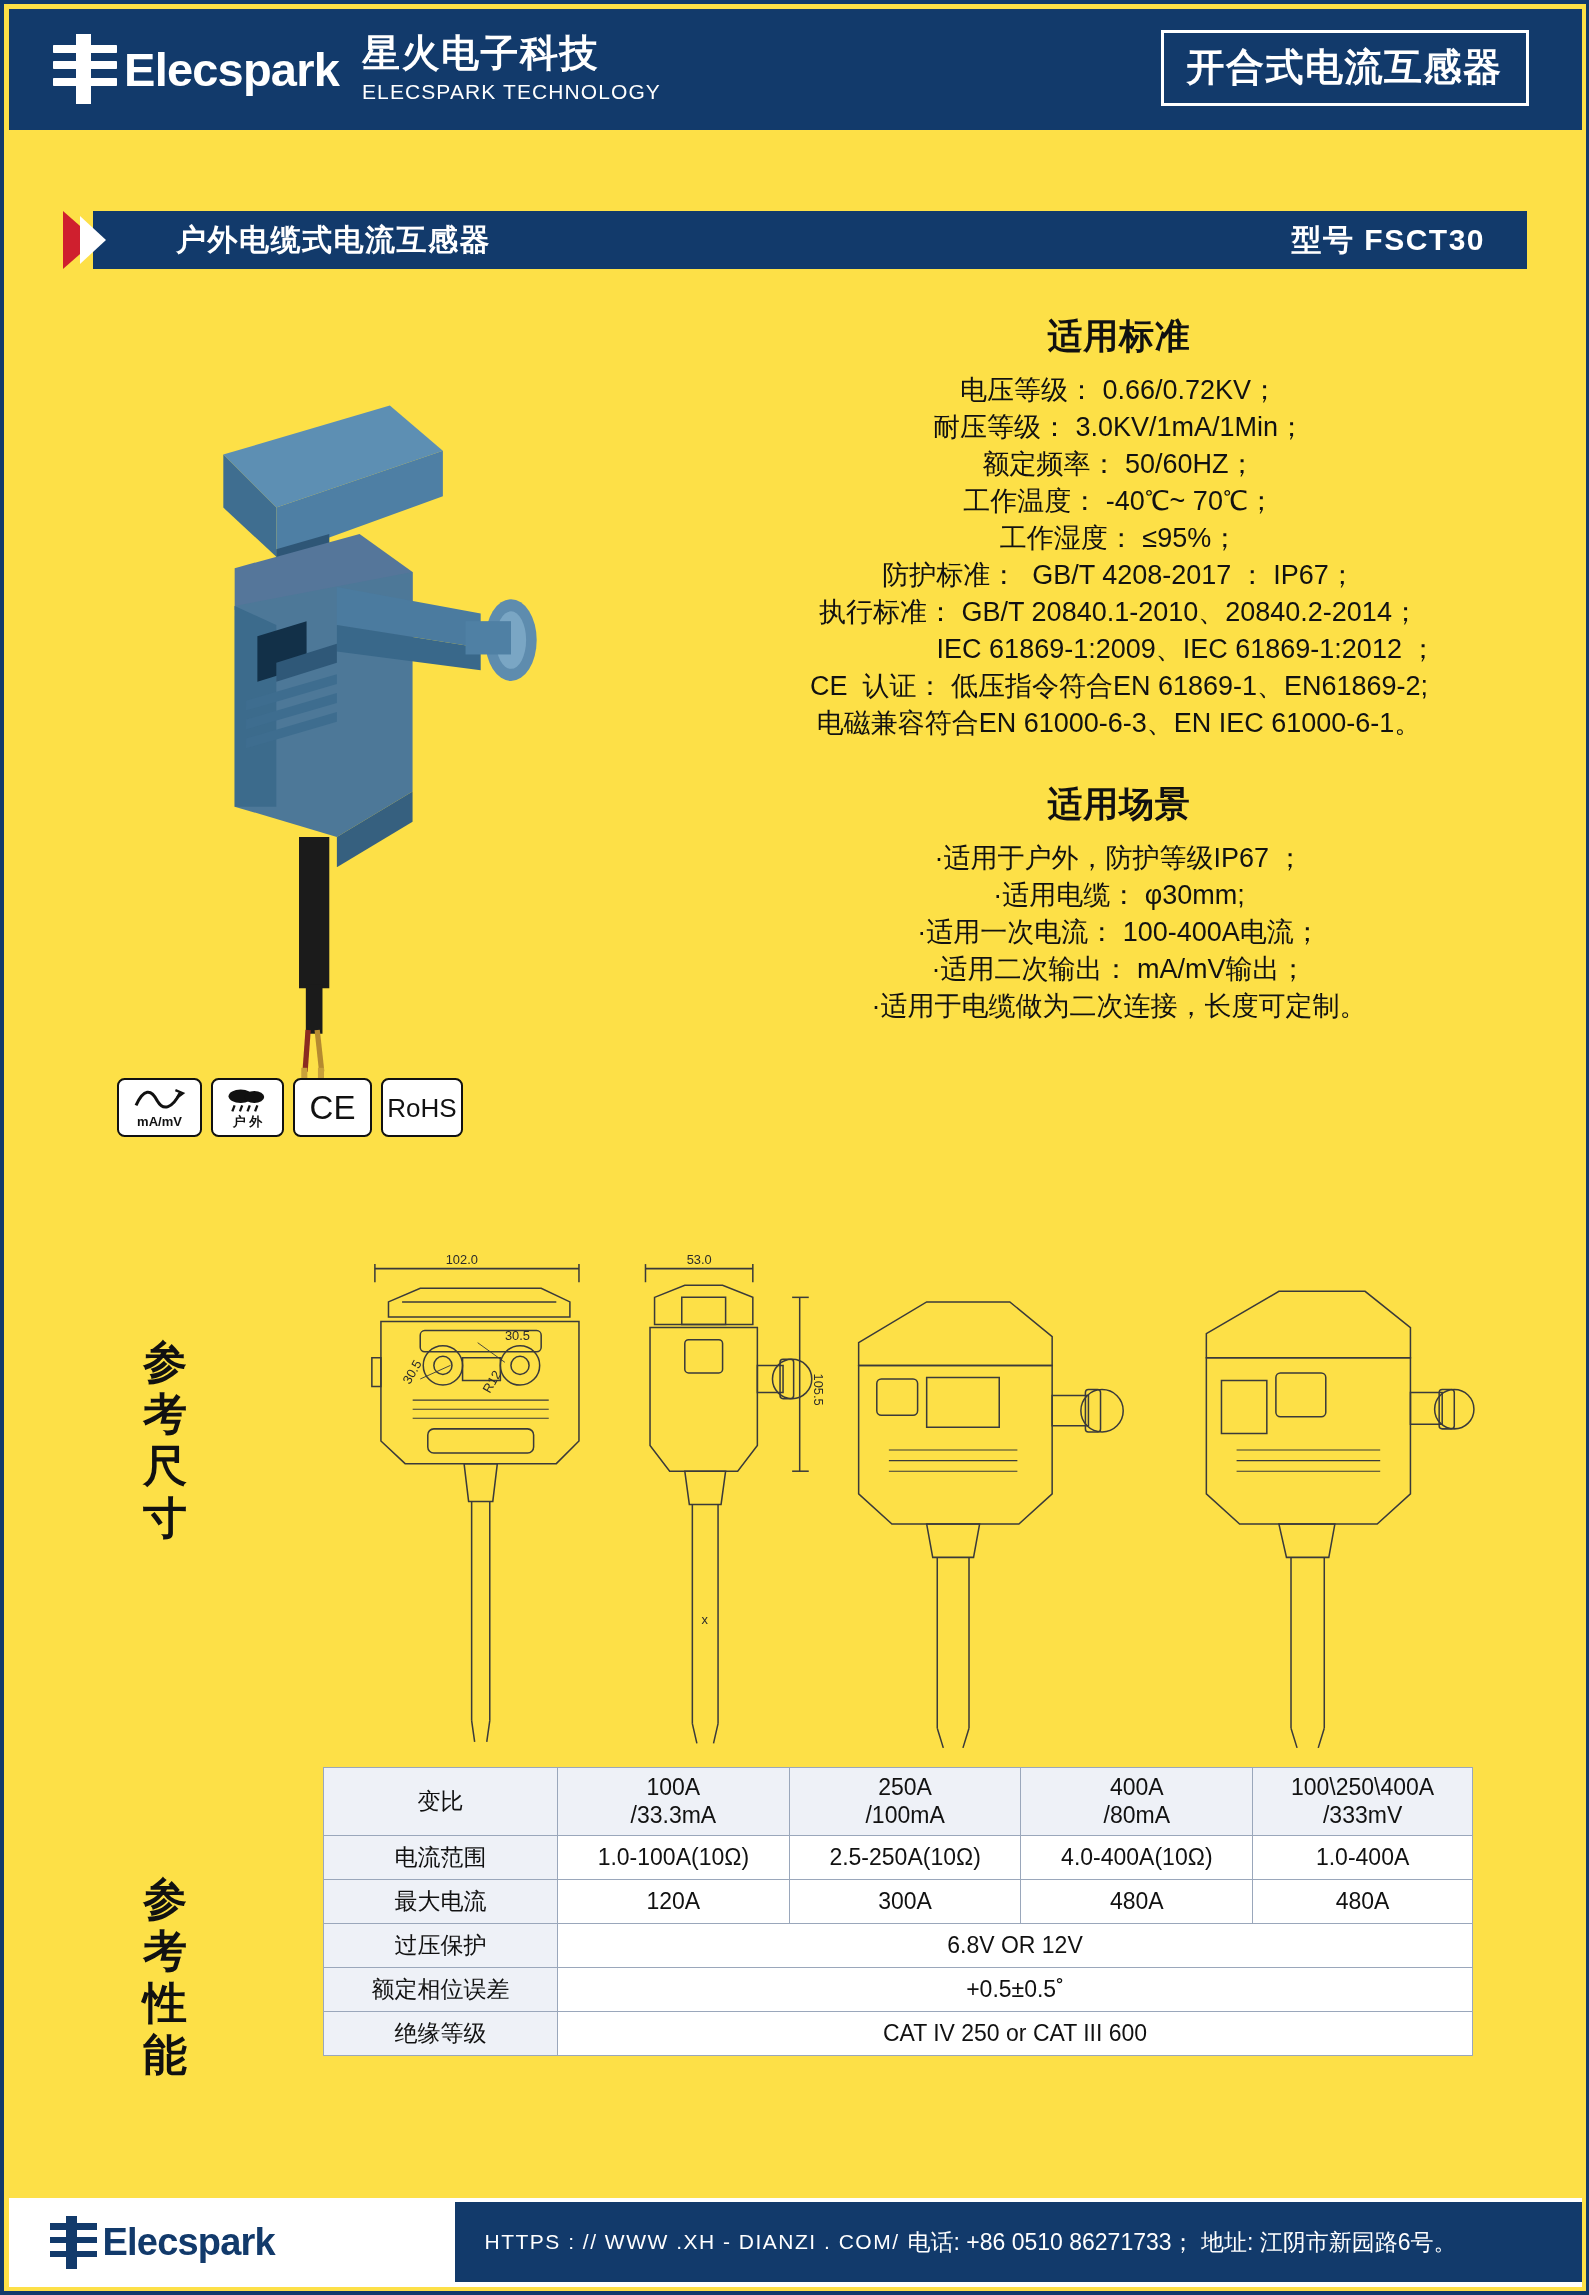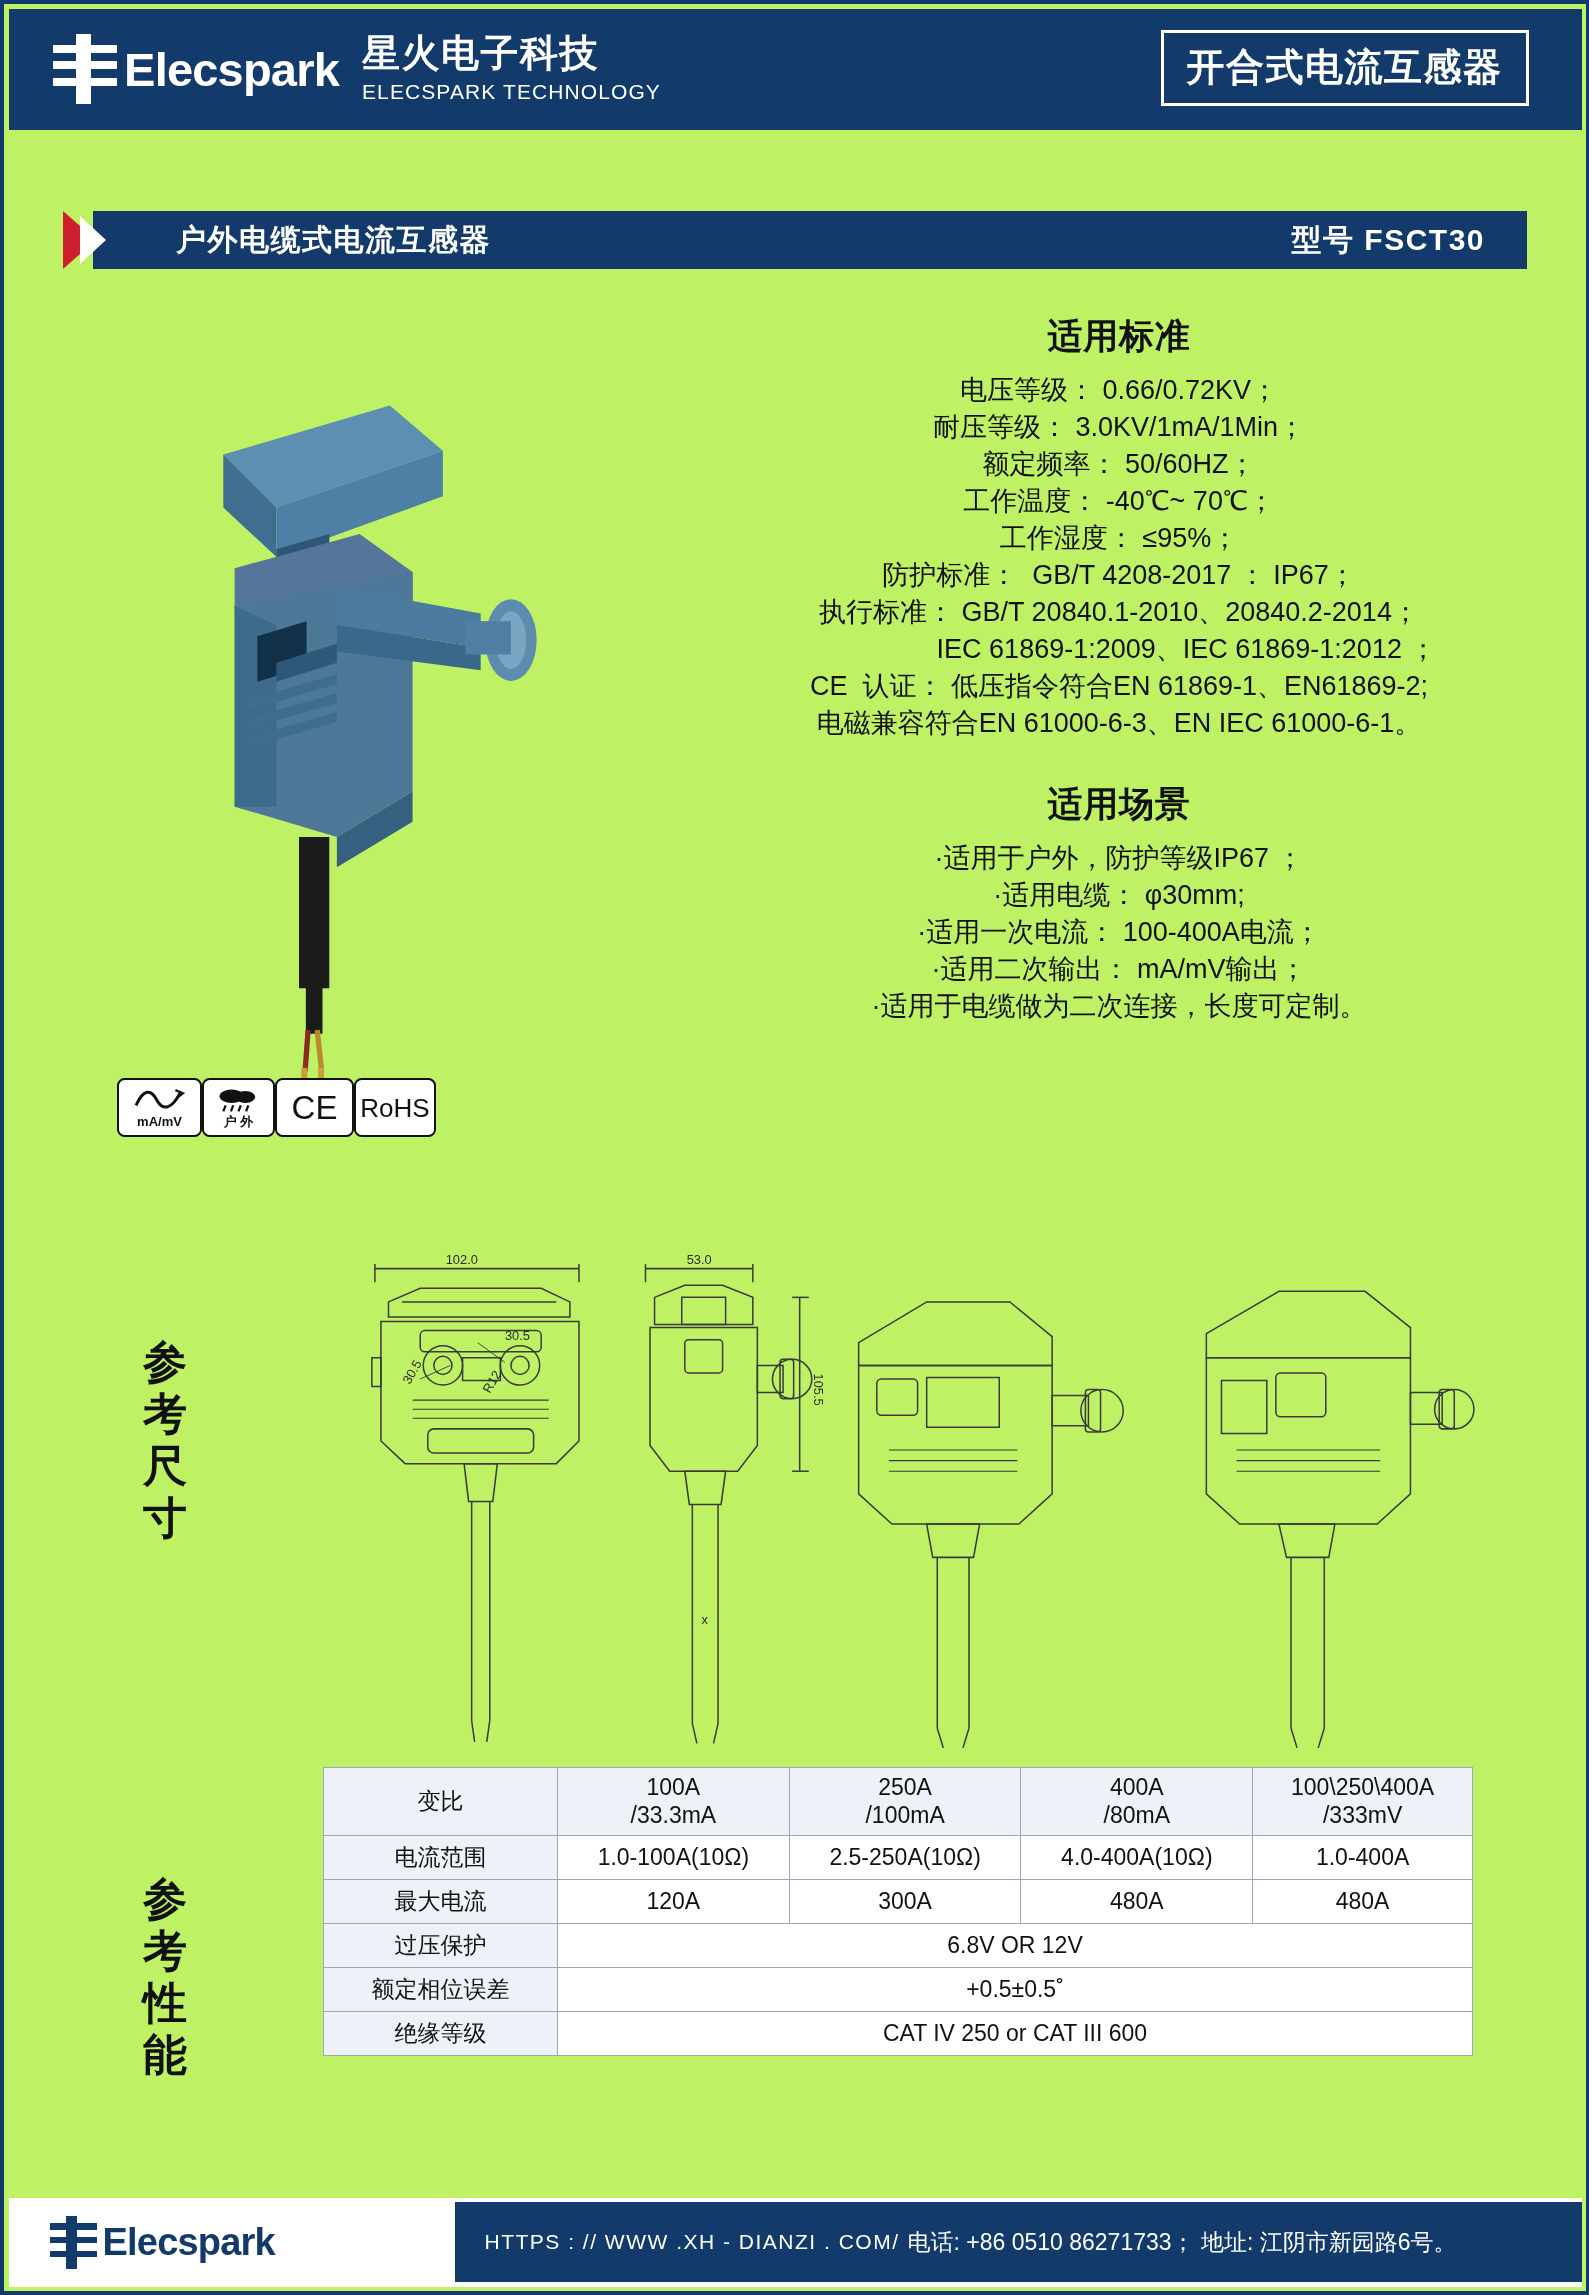--- a/index.html
+++ b/index.html
@@ -7,21 +7,21 @@
     width:1590px; height:2295px;
     font-family:"Liberation Sans", sans-serif;
     background:#ffffff;
     position:relative;
     overflow:hidden;
   }
   .page {
     position:absolute; inset:0;
     border:4.5px solid #123a6b;
     box-sizing:border-box;
-    background:#bef264;
+    background:#fde047;
   }
 
   
   .header {
     position:absolute; left:4.5px; top:4.5px; right:4.5px; height:121px;
     background:#123a6b;
     display:flex; align-items:center;
   }
   .logo-wrap { display:flex; align-items:center; margin-left:44px; }
   .logo-mark {
@@ -82,21 +82,21 @@
   .titlebar .t-right {
     color:#ffffff; font-size:30px; font-weight:bold; letter-spacing:1.5px;
     margin-right:42px;
   }
 
   
   .product-area {
     position:absolute; left:83px; top:303px; width:583px; height:863px;
   }
   .cert-row {
-    position:absolute; left:113px; top:1074px; display:flex; align-items:flex-end;
+    position:absolute; left:113px; top:1074px; display:flex; gap:9px; align-items:flex-end;
   }
   .cert {
     border:2.3px solid #111; border-radius:7.6px; background:#fff;
     height:59px; display:flex; flex-direction:column; align-items:center; justify-content:center;
     padding:3px 7.6px; box-sizing:border-box;
   }
   .cert .lbl { font-size:13px; font-weight:bold; color:#111; line-height:1; margin-top:2.3px;}
   .cert .big { font-size:33px; font-weight:normal; color:#111; line-height:1; }
   .cert.w1 { width:85px; }
   .cert.w2 { width:73px; }

